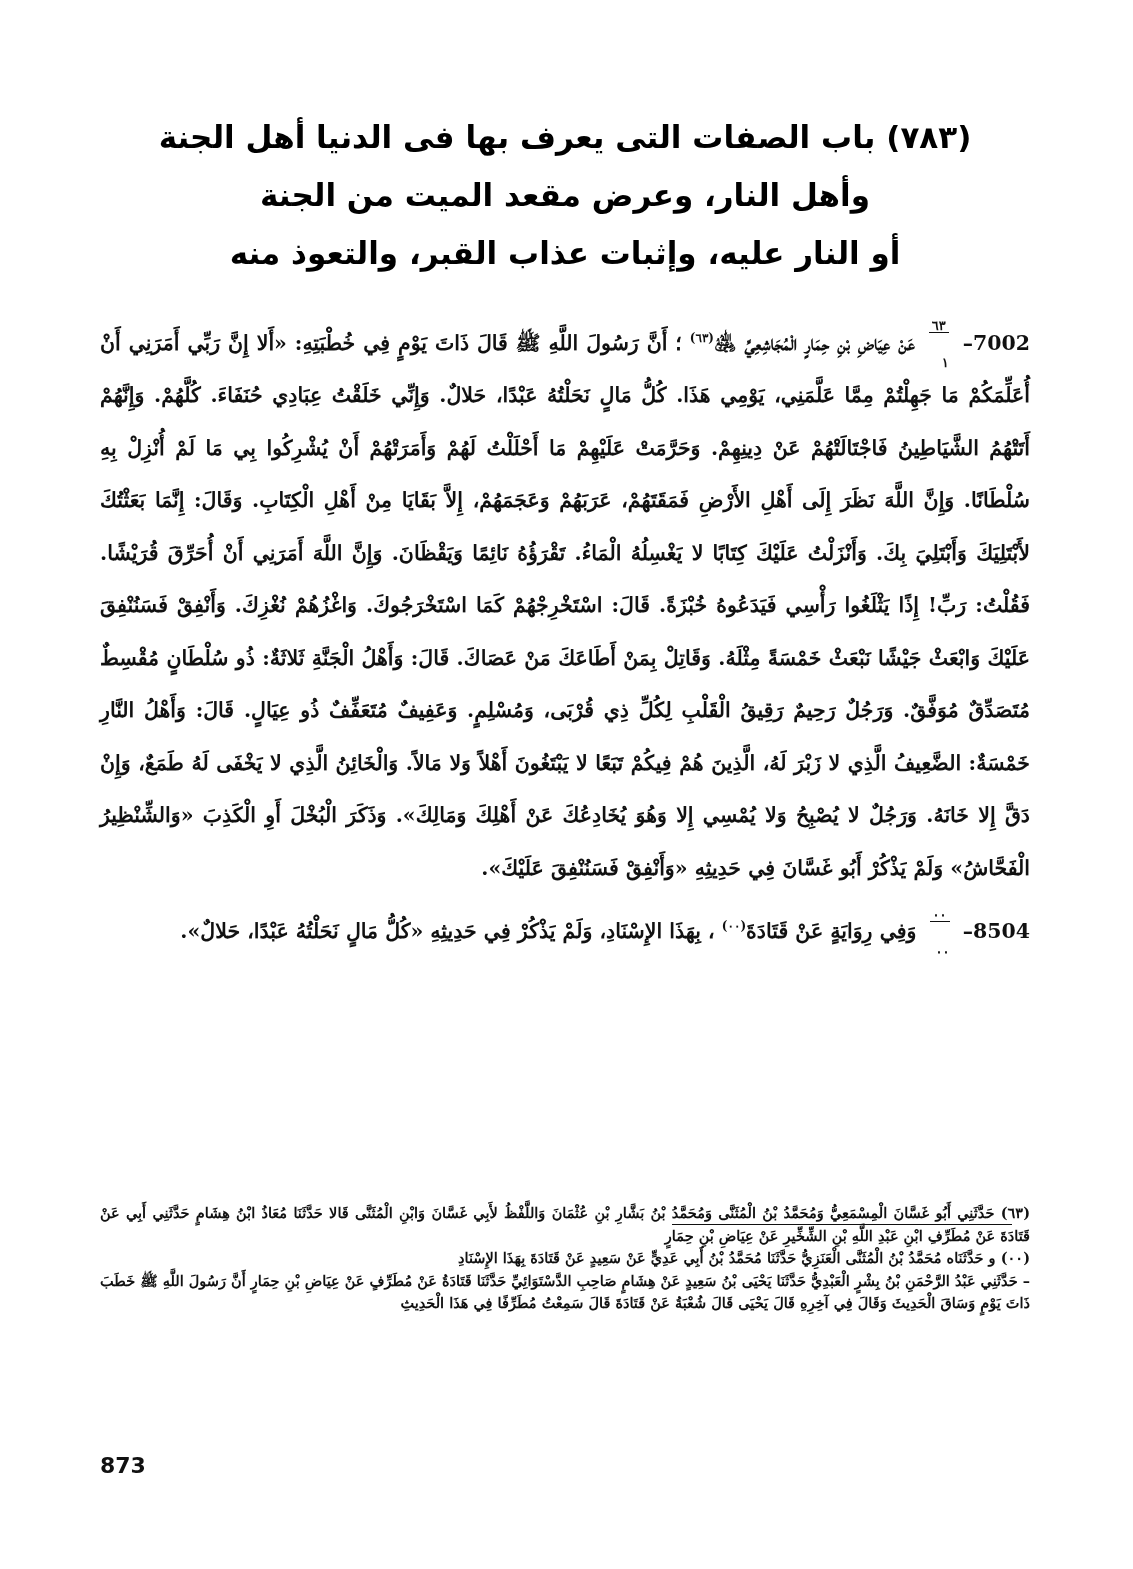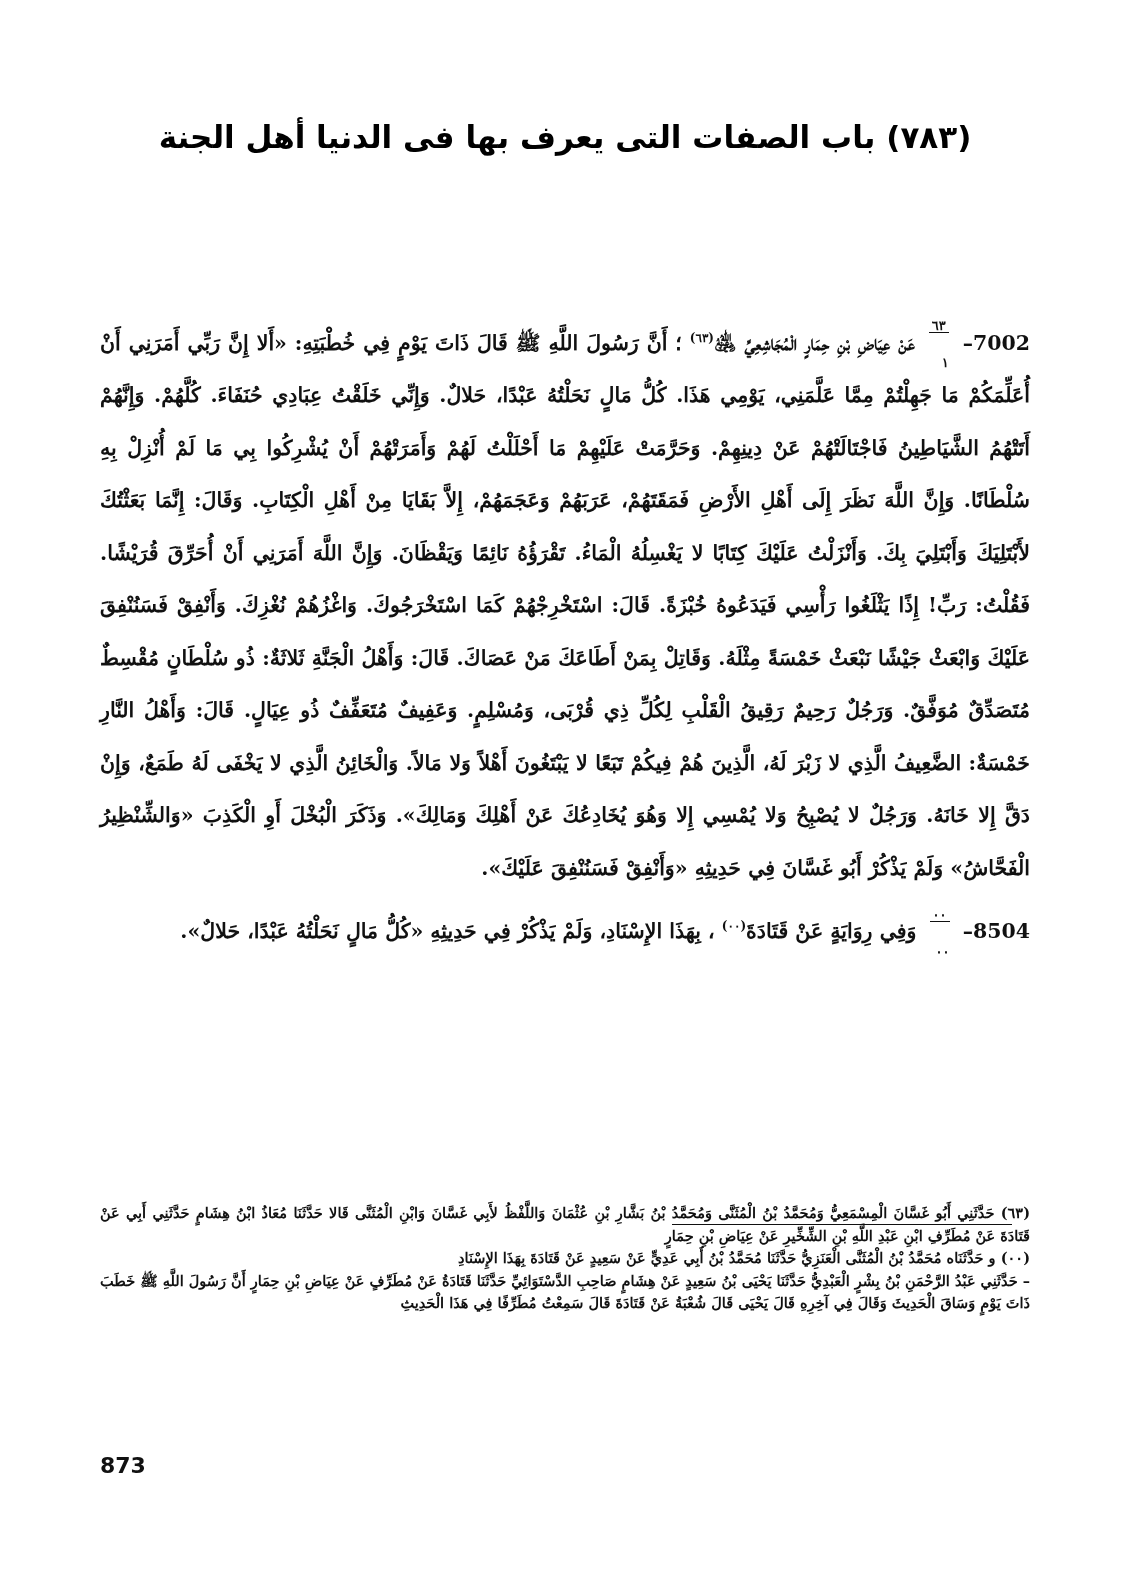--- a/index.html
+++ b/index.html
@@ -46,20 +46,22 @@
       font-size: 22px; color: #111; direction: rtl;
     }
   </style>
 </head>
 <body>
 
 <div class="page">
 
   <div class="chapter-title">
     <div>(٧٨٣) باب الصفات التى يعرف بها فى الدنيا أهل الجنة</div>
+    <div>وأهل النار، وعرض مقعد الميت من الجنة</div>
+    <div>أو النار عليه، وإثبات عذاب القبر، والتعوذ منه</div>
   </div>
 
   <div class="body-text">
     <p class="hadith">
       <span class="hadith-num">7002–</span>
       <span class="frac">
         <span class="top">٦٣</span>
         <span class="bottom">١</span>
       </span>
       <span>عَنْ عِيَاضِ بْنِ حِمَارٍ الْمُجَاشِعِيِّ ﵁</span><span class="ref">(٦٣)</span>

